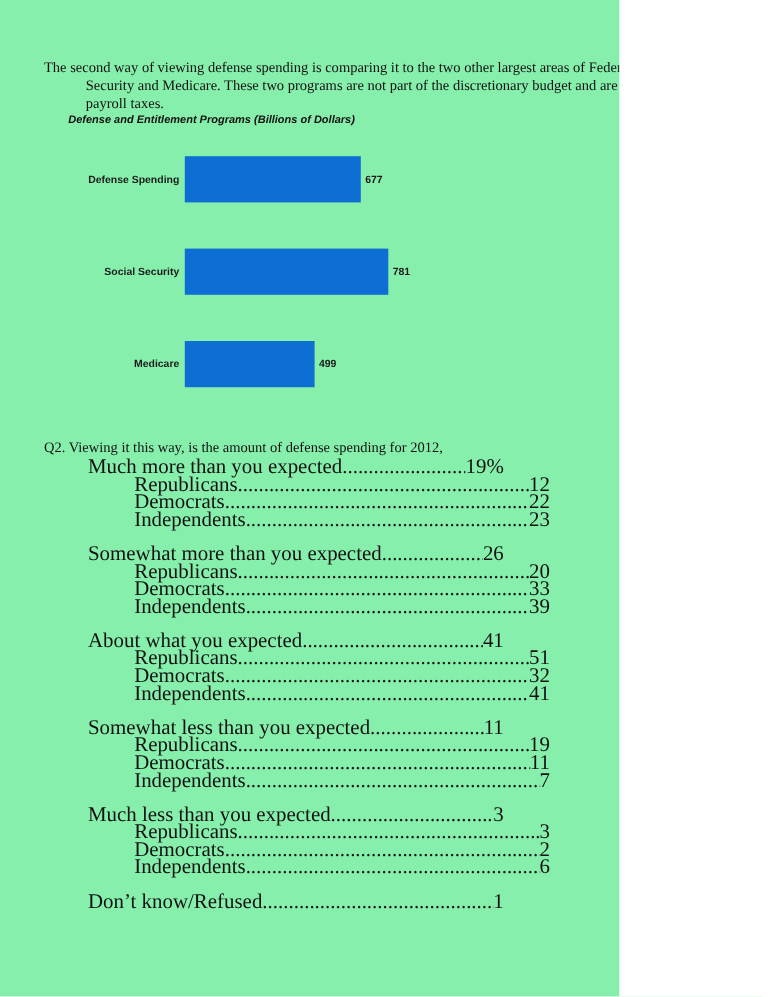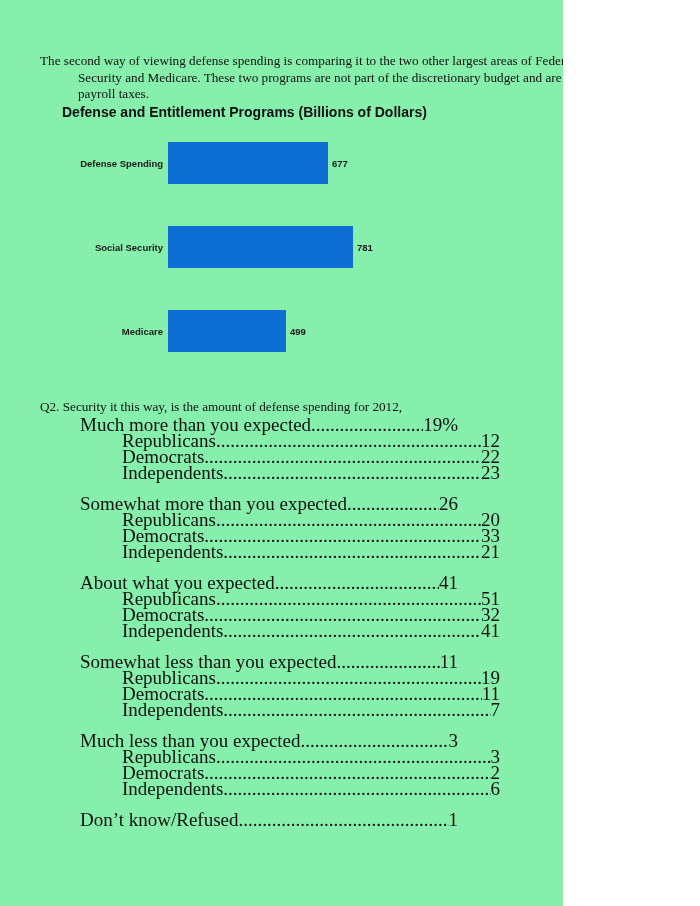--- a/index.html
+++ b/index.html
@@ -25,23 +25,24 @@
     line-height: 16.4px;
     padding-left: 38px;
     text-indent: -38px;
   }
   .chart-title {
     position: absolute;
     left: 62px;
     top: 104px;
     font-family: "Liberation Sans", sans-serif;
     font-weight: bold;
-    font-size: 14px;
+    font-size: 10px;
     color: #111111;
     white-space: nowrap;
+    font-style: italic;
   }
   .chart {
     position: absolute;
     left: 0;
     top: 134px;
     width: 700px;
     height: 236px;
   }
   .chart-label {
     position: absolute;
@@ -130,21 +131,21 @@
       <div class="chart-bar" style="top: 8px; left: 168px; width: 160px; background: rgb(13, 111, 212);"></div>
       <div class="chart-value" style="top: 8px; left: 332px;">677</div>
       <div class="chart-label" style="top: 92px; text-align: right;">Social Security</div>
       <div class="chart-bar" style="top: 92px; left: 168px; width: 185px; background: rgb(13, 111, 212);"></div>
       <div class="chart-value" style="top: 92px; left: 357px;">781</div>
       <div class="chart-label" style="top: 176px;">Medicare</div>
       <div class="chart-bar" style="top: 176px; left: 168px; width: 118px; background: rgb(13, 111, 212);"></div>
       <div class="chart-value" style="top: 176px; left: 290px;">499</div>
     </div>
 
-  <p class="question">Q2. Security it this way, is the amount of defense spending for 2012,</p>
+  <p class="question">Q2. Viewing it this way, is the amount of defense spending for 2012,</p>
 
   <div class="results">
       <div class="result-block">
         <div class="result-row result-main-row">
           <span class="result-label">Much more than you expected</span>
           <span class="leader"></span>
           <span class="result-value">19%</span>
         </div>
         <div class="result-row result-sub-row">
           <span class="result-label">Republicans</span>
@@ -174,21 +175,21 @@
           <span class="result-value">20</span>
         </div>
         <div class="result-row result-sub-row">
           <span class="result-label">Democrats</span>
           <span class="leader"></span>
           <span class="result-value">33</span>
         </div>
         <div class="result-row result-sub-row">
           <span class="result-label">Independents</span>
           <span class="leader"></span>
-          <span class="result-value">21</span>
+          <span class="result-value">39</span>
         </div>
       </div>
       <div class="result-block">
         <div class="result-row result-main-row">
           <span class="result-label">About what you expected</span>
           <span class="leader"></span>
           <span class="result-value">41</span>
         </div>
         <div class="result-row result-sub-row">
           <span class="result-label">Republicans</span>

